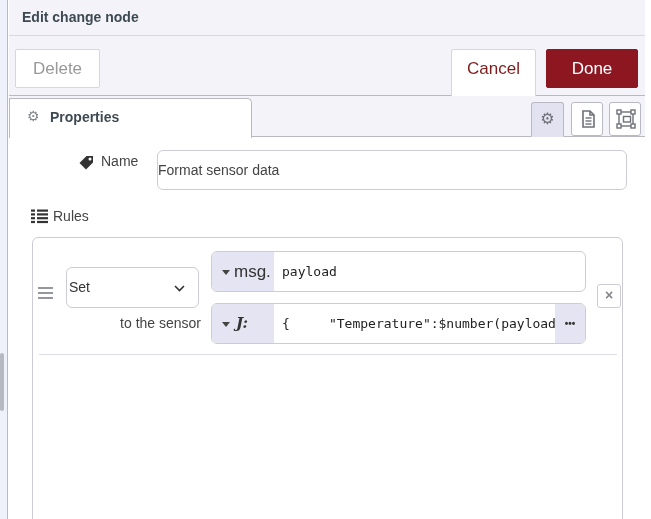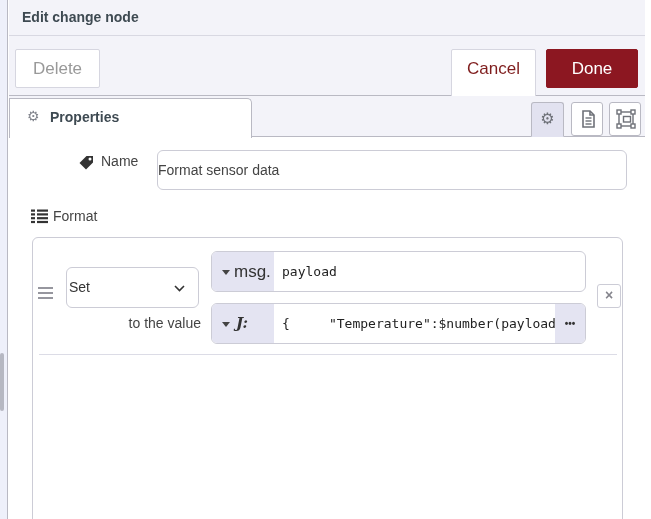--- a/index.html
+++ b/index.html
@@ -143,21 +143,21 @@
             <rect x="0" y="0.5" width="4" height="2.2" fill="#333"></rect>
               <rect x="6" y="0.5" width="11" height="2.2" fill="#333"></rect>
             <rect x="0" y="4.3" width="4" height="2.2" fill="#333"></rect>
               <rect x="6" y="4.3" width="11" height="2.2" fill="#333"></rect>
             <rect x="0" y="8.1" width="4" height="2.2" fill="#333"></rect>
               <rect x="6" y="8.1" width="11" height="2.2" fill="#333"></rect>
             <rect x="0" y="11.9" width="4" height="2.2" fill="#333"></rect>
               <rect x="6" y="11.9" width="11" height="2.2" fill="#333"></rect>
           </svg>
         </span>
-        <span class="abs lbl" style="left:44px;top:71px;">Format</span>
+        <span class="abs lbl" style="left:44px;top:71px;">Rules</span>
 
         <div class="abs rules-box">
 
           <div class="abs drag">
               <i></i>
               <i></i>
               <i></i>
             </div>
 
           <div class="abs select">
@@ -172,21 +172,21 @@
           <div class="abs tin tin1">
             <div class="tin-btn">
               <span class="caret"></span>
               <span class="tin-btn-label">msg.</span>
             </div>
             <input class="tin-input" type="text" value="payload" style="">
           </div>
 
           <div class="abs remove-btn">×</div>
 
-          <div class="abs to-label">to the value</div>
+          <div class="abs to-label">to the sensor</div>
 
           <div class="abs tin tin2">
             <div class="tin-btn">
               <span class="caret"></span>
               <span class="tin-btn-label jsonata">J:</span>
             </div>
             <input class="tin-input" type="text" value="{     &quot;Temperature&quot;:$number(payload)" style="">
             <div class="ellipsis-btn">•••</div>
           </div>
 

